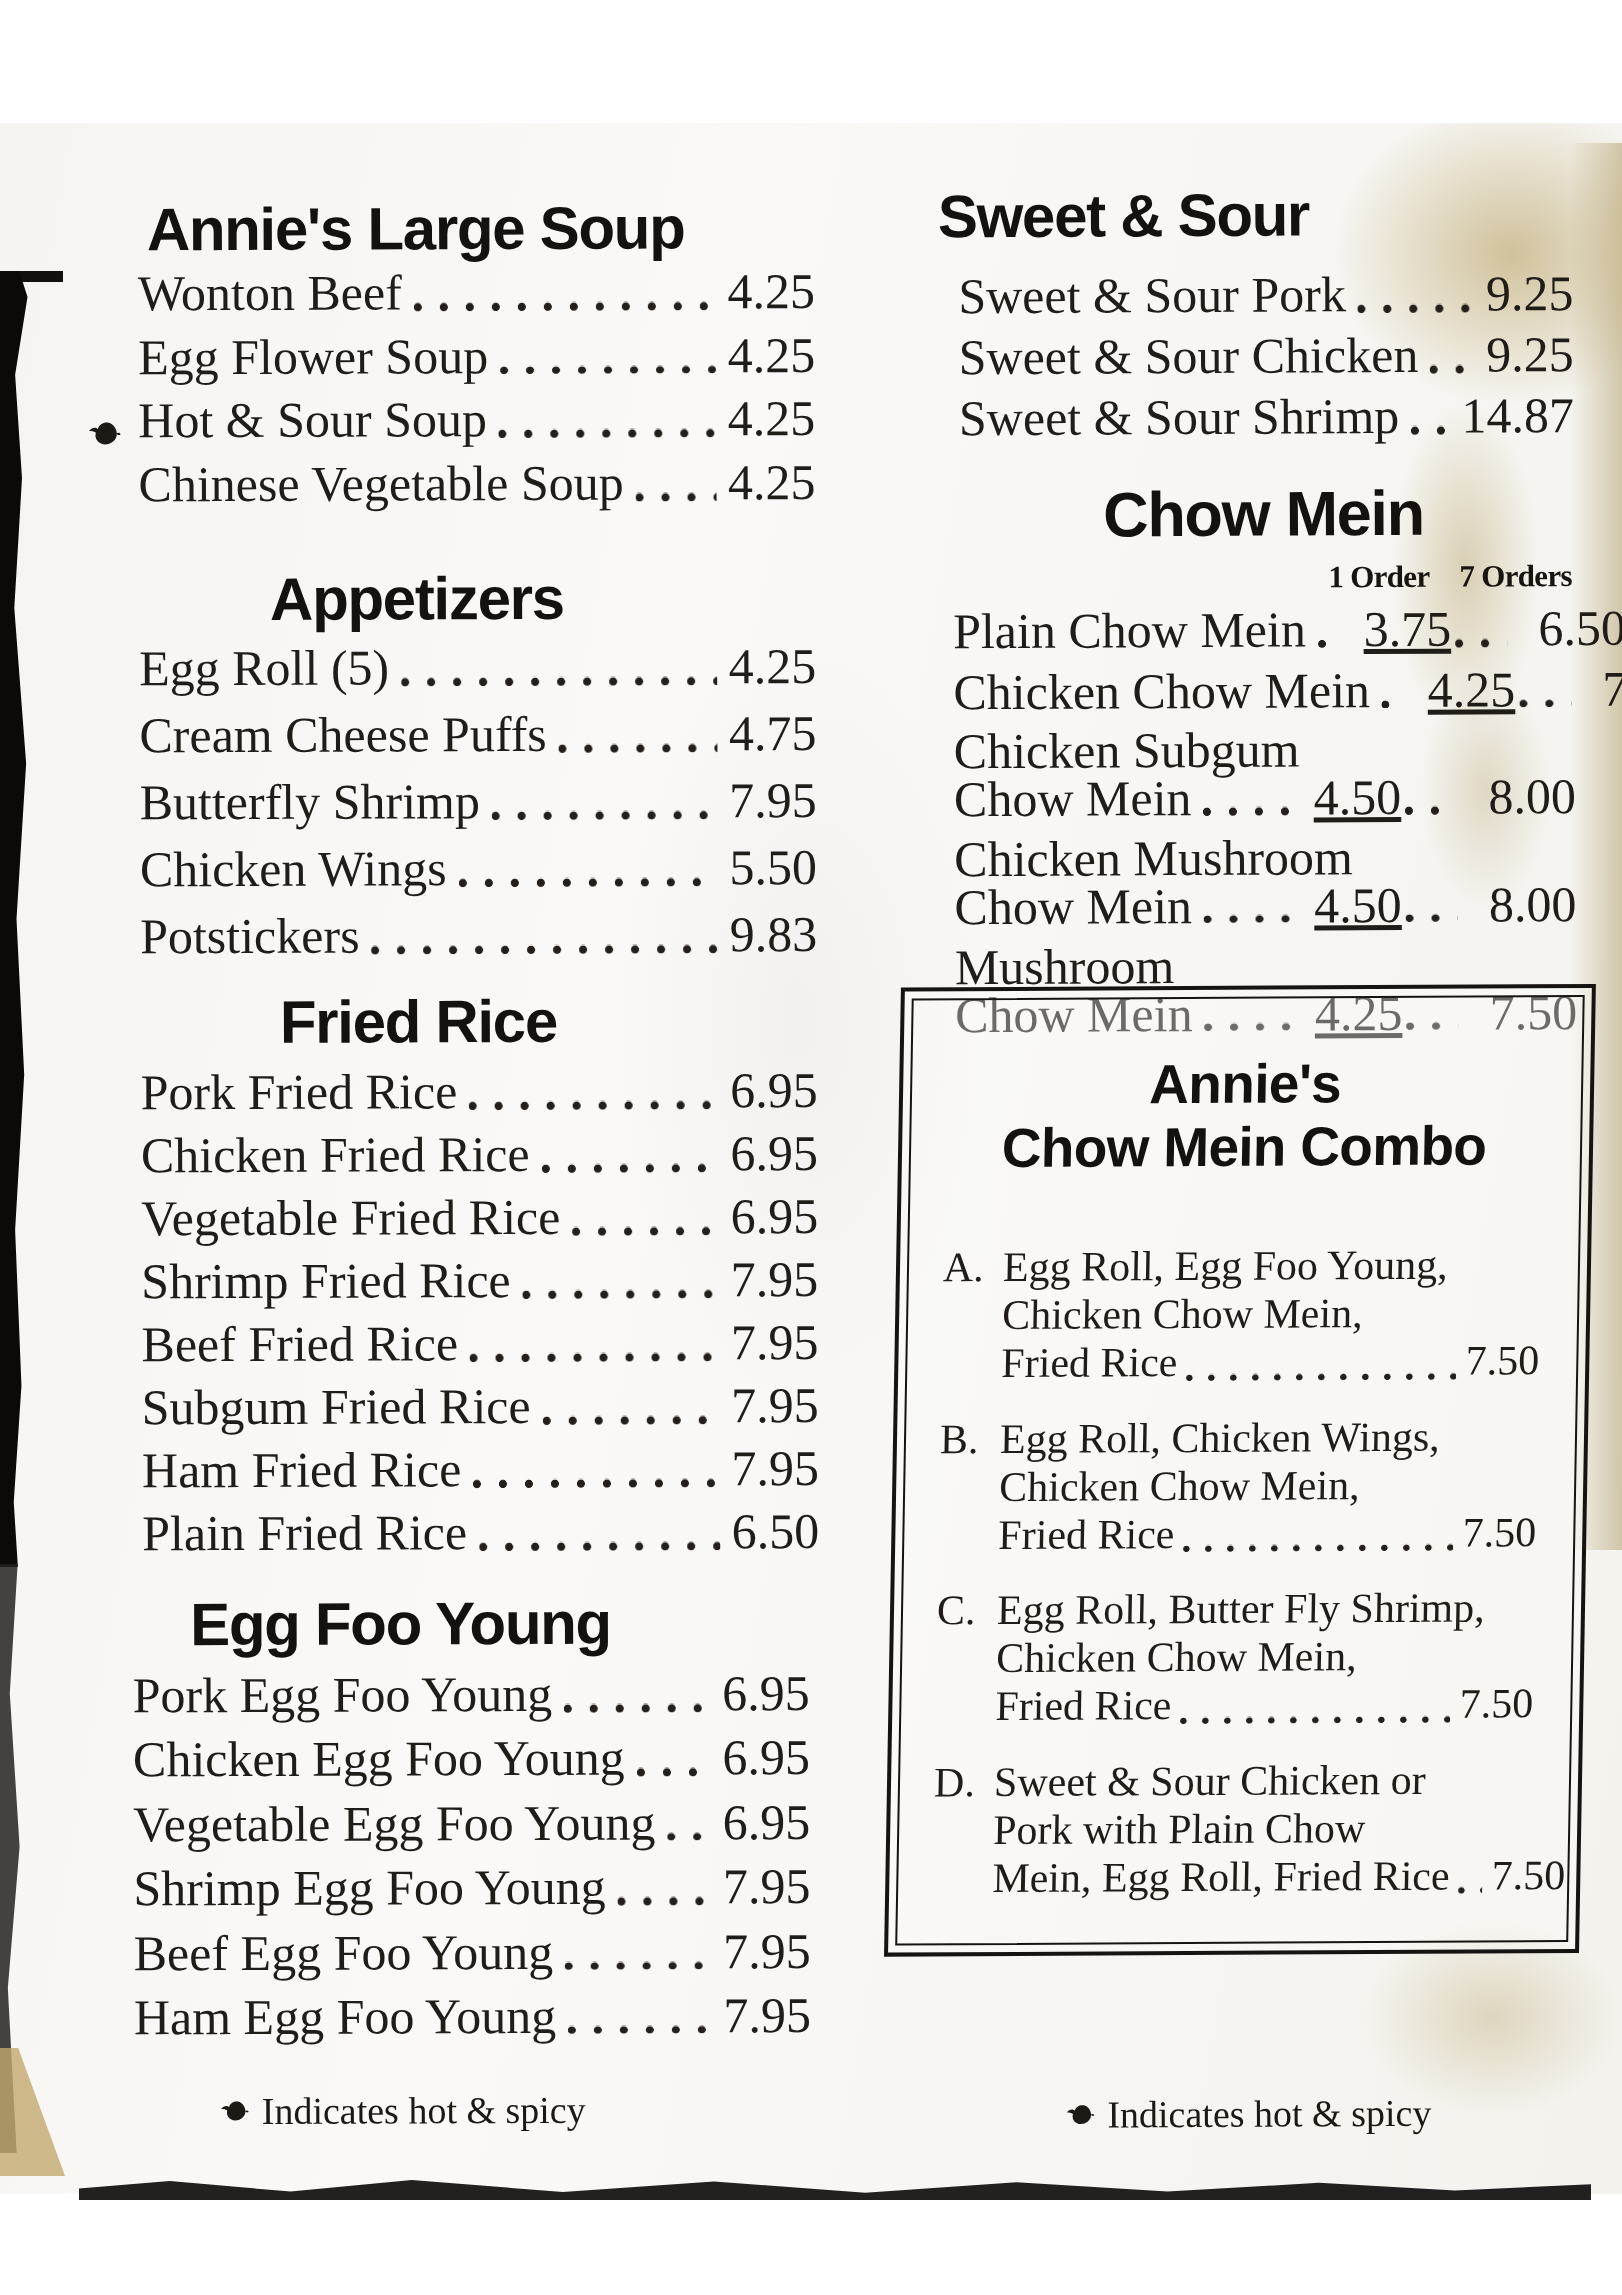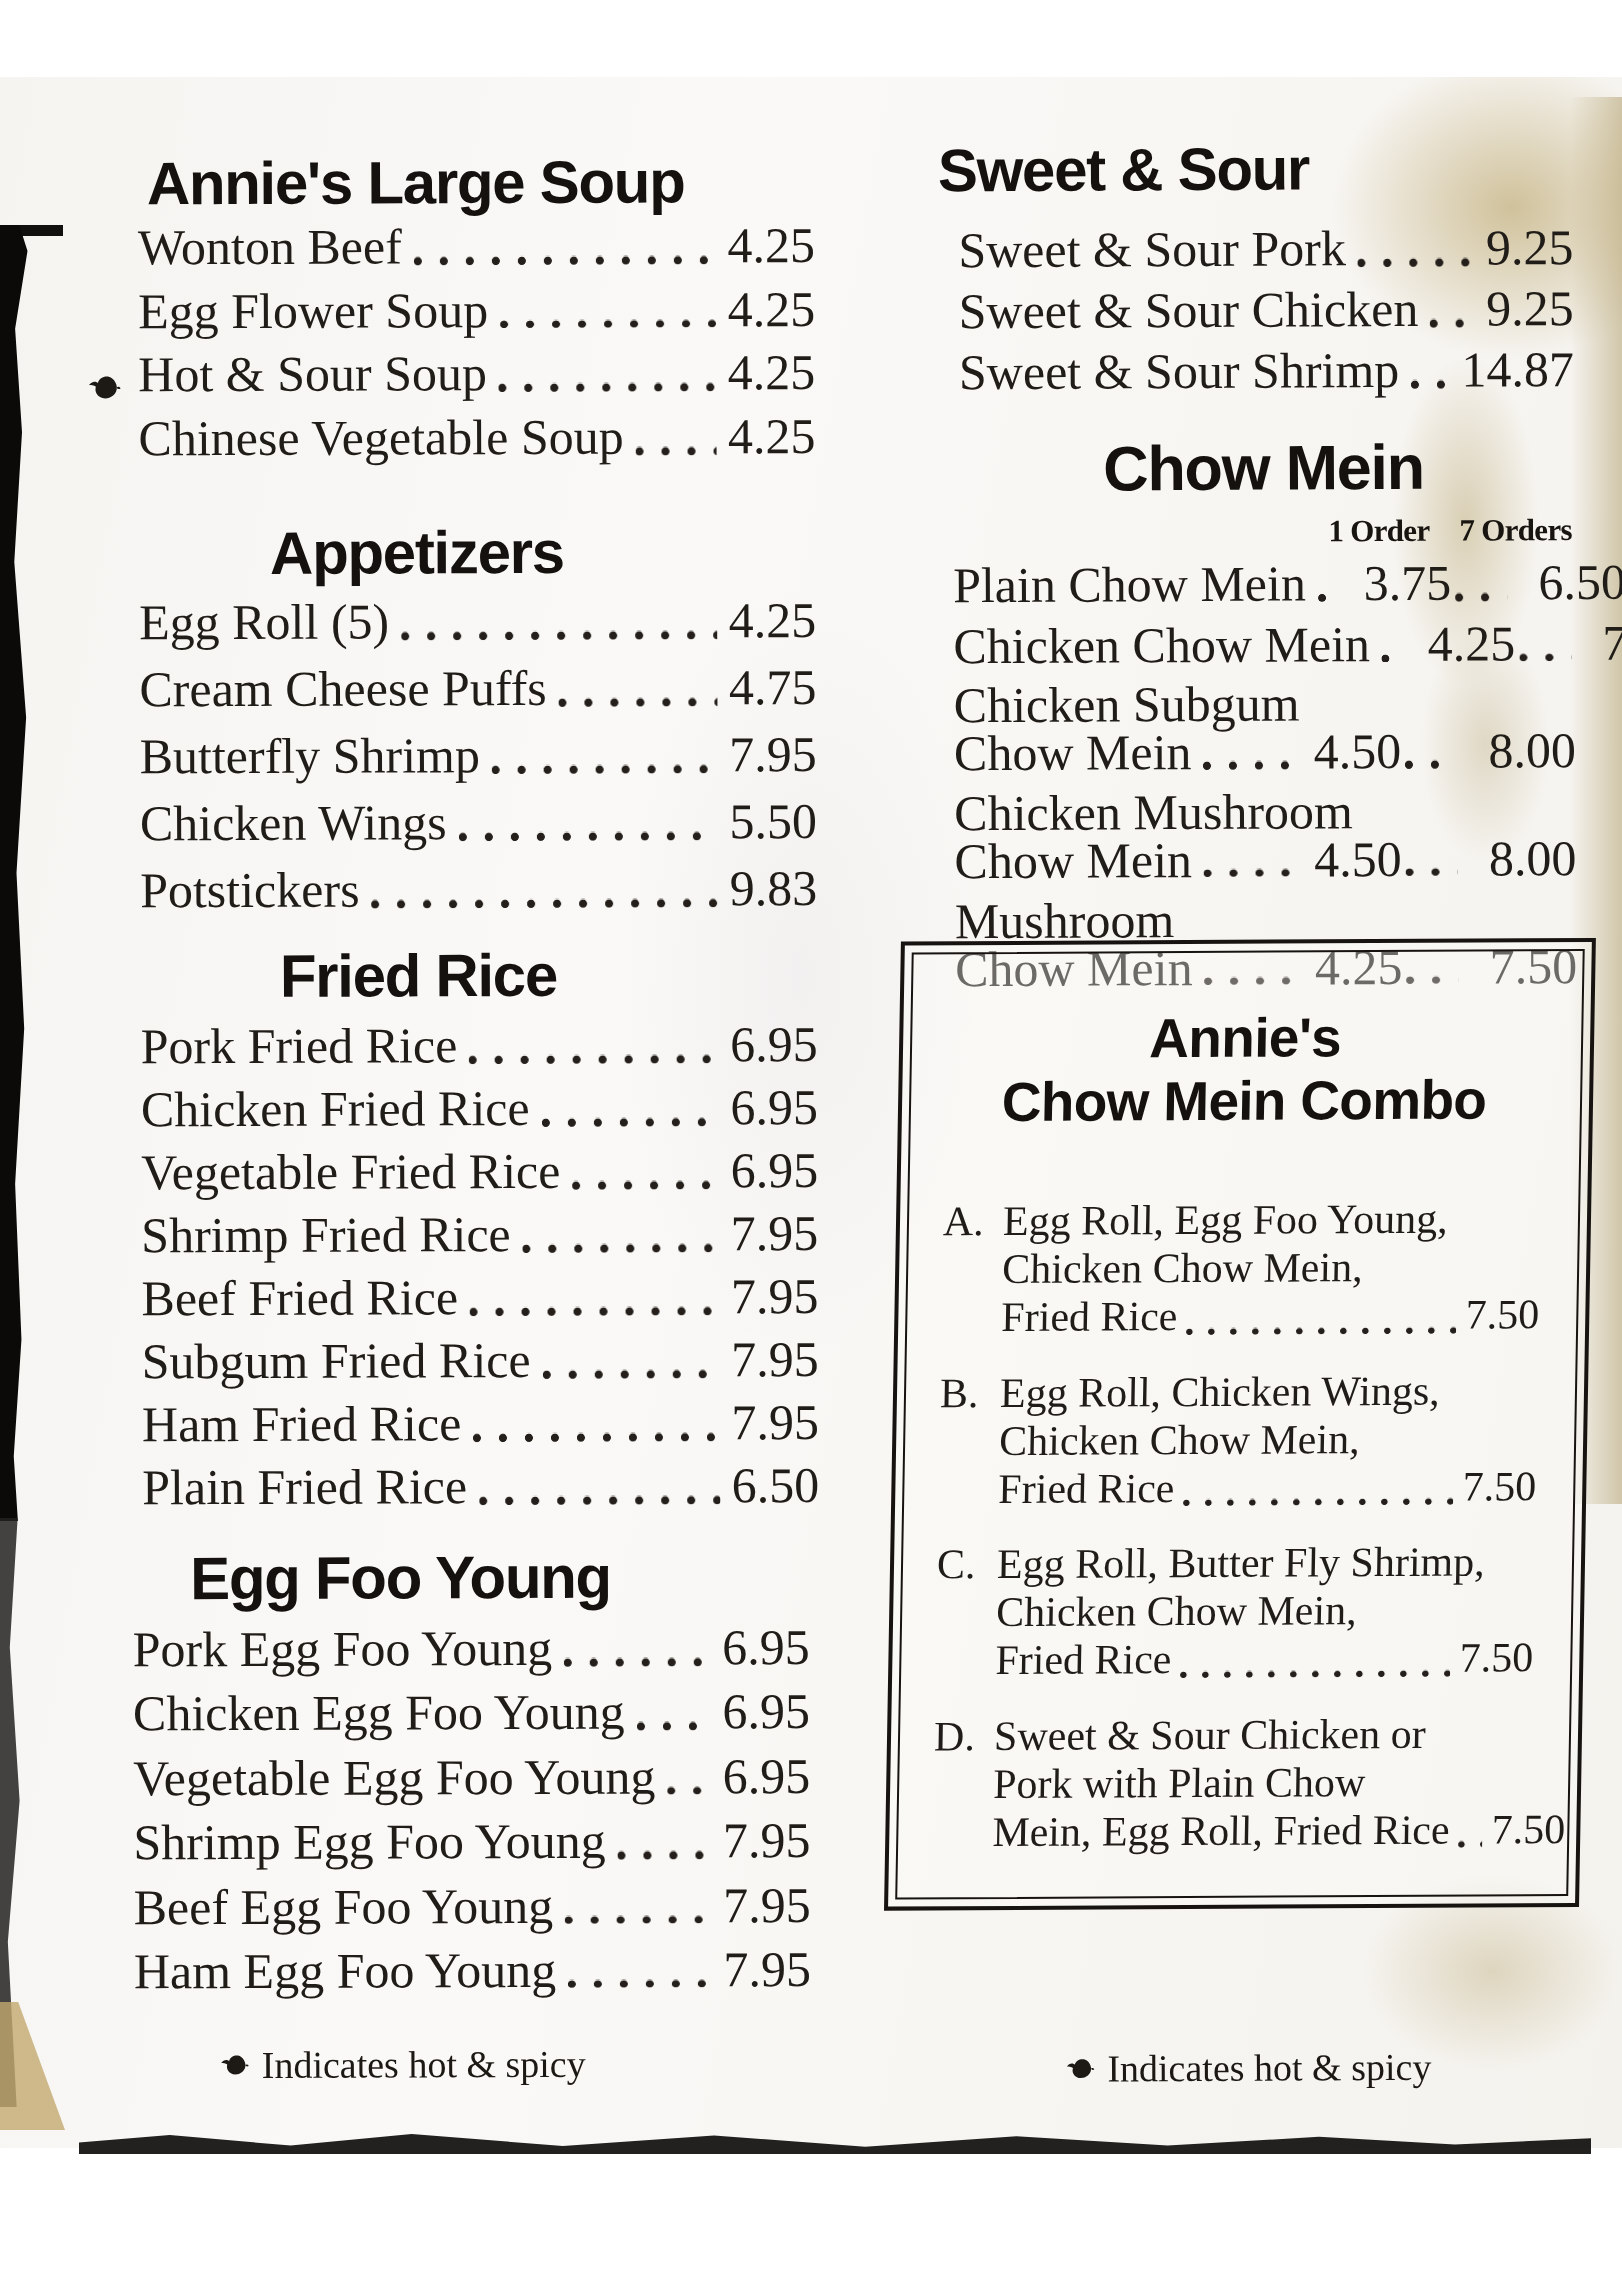--- a/index.html
+++ b/index.html
@@ -1,18 +1,18 @@
 <!DOCTYPE html>
 <html style="font-size:10.5px"><head>
 <meta charset="utf-8">
 <style>
   html,body { margin:0; padding:0; background:#ffffff; }
   .canvas {
     position:relative; width:1622px; height:2198px; overflow:hidden;
-    background:#ffffff; font-family:"Liberation Serif", serif; color:#201c17;
+    background:#ffffff; font-family:"Liberation Serif", serif; color:#201c17;margin-top:46px;
   }
   
   .paper {
     position:absolute; left:0; top:77px; width:1622px; height:2071px;
     background:
       linear-gradient(100deg, #f5f4f1 0%, #faf9f7 38%, #f4f2ed 100%);
   }
   .stains {
     position:absolute; left:0; top:77px; width:1622px; height:2071px; pointer-events:none;
     background-repeat:no-repeat;
@@ -53,21 +53,21 @@
   .rows { position:absolute; display:flex; flex-direction:column; }
   .irow { position:relative; display:flex; align-items:flex-end; font-size:50px; line-height:50px; white-space:nowrap; }
   .iname { white-space:nowrap; }
   .price { white-space:nowrap; }
   .dots {
     flex:1 1 auto; min-width:23.6px; height:8.5px; margin:0 11.8px 6.5px 11.8px; align-self:flex-end;
     background-image: radial-gradient(circle at 3.9px 4.6px, #241f1a 3.6px, rgba(0,0,0,0) 4.3px);
     background-size:26px 8.5px; background-repeat:repeat-x; background-position:left bottom;
   }
   .dots.mid { flex:0 0 52px; min-width:52px; margin:0 3.9px 6.5px 3.9px; }
-  .p1 { text-align:right; min-width:98px; }
+  .p1 { text-align:right; min-width:98px;text-decoration:underline; }
   .p2 { text-align:right; min-width:115px; }
   .cm-line1 { font-size:50px; line-height:48px; white-space:nowrap; }
   .cm-group { margin-bottom:11.8px; }
   .cm-single { margin-bottom:10.5px; }
   .cm-group .irow, .cm-group .cm-line1 { line-height:48px; }
   
   .pepper { display:inline-block; }
   .row-pepper { position:absolute; left:-52px; top:10.5px; width:35px; height:30px; }
   
   .order-headers {

